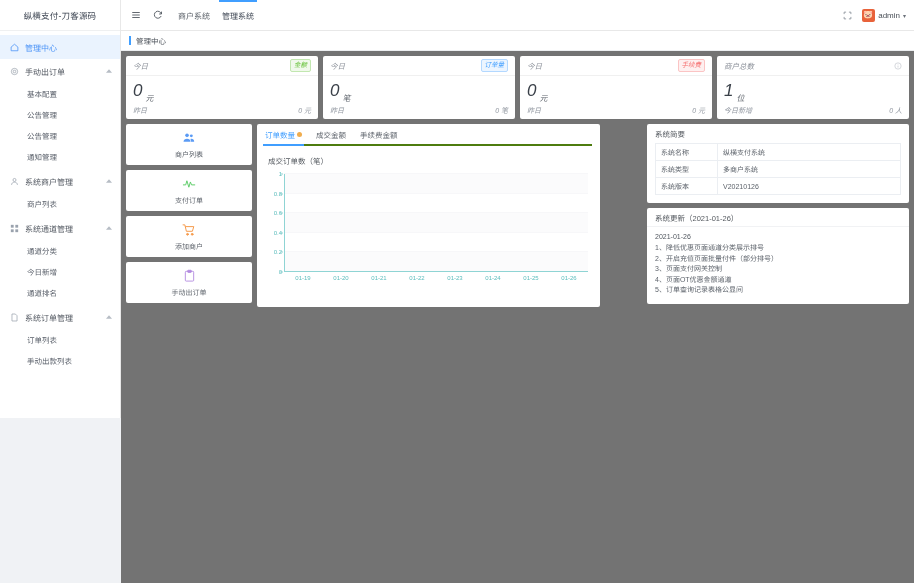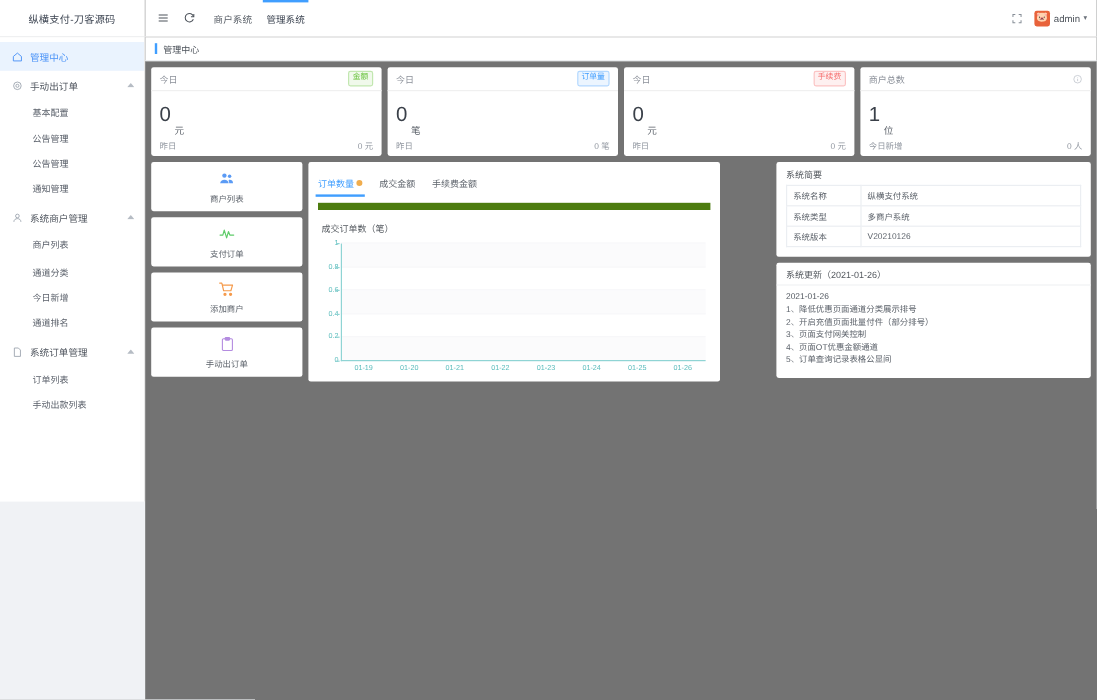--- a/index.html
+++ b/index.html
@@ -110,22 +110,23 @@
   }
   .bc-bar { width: 2px; height: 9px; background: #409eff; margin-right: 5px; }
   .bc-text { font-size: 7.5px; color: #4c525a; }
 
   .content { flex: 1 1 auto; overflow: hidden; padding: 5px 5px 0 5px; }
 
   
   .stats-row { display: flex; gap: 5px; }
   .stat-card {
     flex: 1 1 0; background: #fff; border-radius: 2px;
-    height: 74px; display: flex; flex-direction: column;
+    height: 63px; display: flex; flex-direction: column;
     box-shadow: 0 0 1px rgba(0,0,0,.05);
+    font-style: italic;
   }
   .sc-head {
     height: 20px; display: flex; align-items: center;
     padding: 0 7px; border-bottom: 1px solid #f0f0f0;
   }
   .sc-title { font-size: 7.5px; color: #8b9099; }
   .sc-badge {
     margin-left: auto; font-size: 6.5px; line-height: 1;
     padding: 2px 3px; border-radius: 2px; border: 1px solid;
   }
@@ -151,21 +152,21 @@
     display: flex; flex-direction: column; align-items: center; justify-content: center;
     cursor: pointer; gap: 3px;
   }
   .qt-icon { width: 15px; height: 15px; display: flex; align-items: center; justify-content: center; }
   .qt-label { font-size: 7px; color: #5d636b; white-space: nowrap; }
 
   .chart-card {
     flex: 1 1 auto; background: #fff; border-radius: 2px;
     height: 183px; padding: 0 8px; overflow: hidden;
   }
-  .chart-tabs { display: flex; gap: 14px; height: 40px; align-items: center; border-bottom: 6px solid #4d7c0f; }
+  .chart-tabs { display: flex; gap: 14px; height: 22px; align-items: center; border-bottom: 2px solid #4d7c0f; }
   .ct-tab { font-size: 7.5px; color: #5d636b; cursor: pointer; height: 22px; display: flex; align-items: center; position: relative; white-space: nowrap; }
   .ct-tab.active { color: #409eff; }
   .ct-tab.active::after { content: ""; position: absolute; left: -2px; right: -2px; bottom: -1px; height: 2px; background: #409eff; }
   .ct-tab .ct-dot { display: inline-block; width: 5px; height: 5px; border-radius: 50%; background: #f0ad4e; margin-left: 2px; }
   .chart-title { font-size: 7.5px; color: #54595f; margin: 9px 0 4px 3px; }
 
   .plot { position: relative; height: 118px; margin-left: 2px; }
   .plot-inner { position: absolute; left: 17px; right: 4px; top: 4px; bottom: 16px; }
   .gridline { position: absolute; left: 0; right: 0; height: 1px; background: #f7f7f9; }
   .band { position: absolute; left: 0; right: 0; background: #fbfbfc; }
@@ -258,20 +259,36 @@
               <path d="M5 0 10 6H0z"></path>
             </svg>
         </span>
       </div>
       <div class="submenu">
         <div class="sub-item">
             <span>商户列表</span>
           </div>
       </div>
 
+      <div class="menu-item">
+        <span class="mi-icon">
+          <svg width="9" height="9" viewBox="0 0 16 16" fill="currentColor">
+            <rect x="1.5" y="1.5" width="5" height="5"></rect>
+              <rect x="9.5" y="1.5" width="5" height="5"></rect>
+            <rect x="1.5" y="9.5" width="5" height="5"></rect>
+              <rect x="9.5" y="9.5" width="5" height="5"></rect>
+          </svg>
+        </span>
+        <span class="mi-label">系统通道管理</span>
+        <span class="caret">
+          <svg width="6" height="4" viewBox="0 0 10 6" fill="currentColor">
+              <path d="M5 0 10 6H0z"></path>
+            </svg>
+        </span>
+      </div>
       <div class="submenu">
         <div class="sub-item">
             <span>通道分类</span>
           </div>
         <div class="sub-item">
             <span>今日新增</span>
           </div>
         <div class="sub-item">
             <span>通道排名</span>
           </div>

